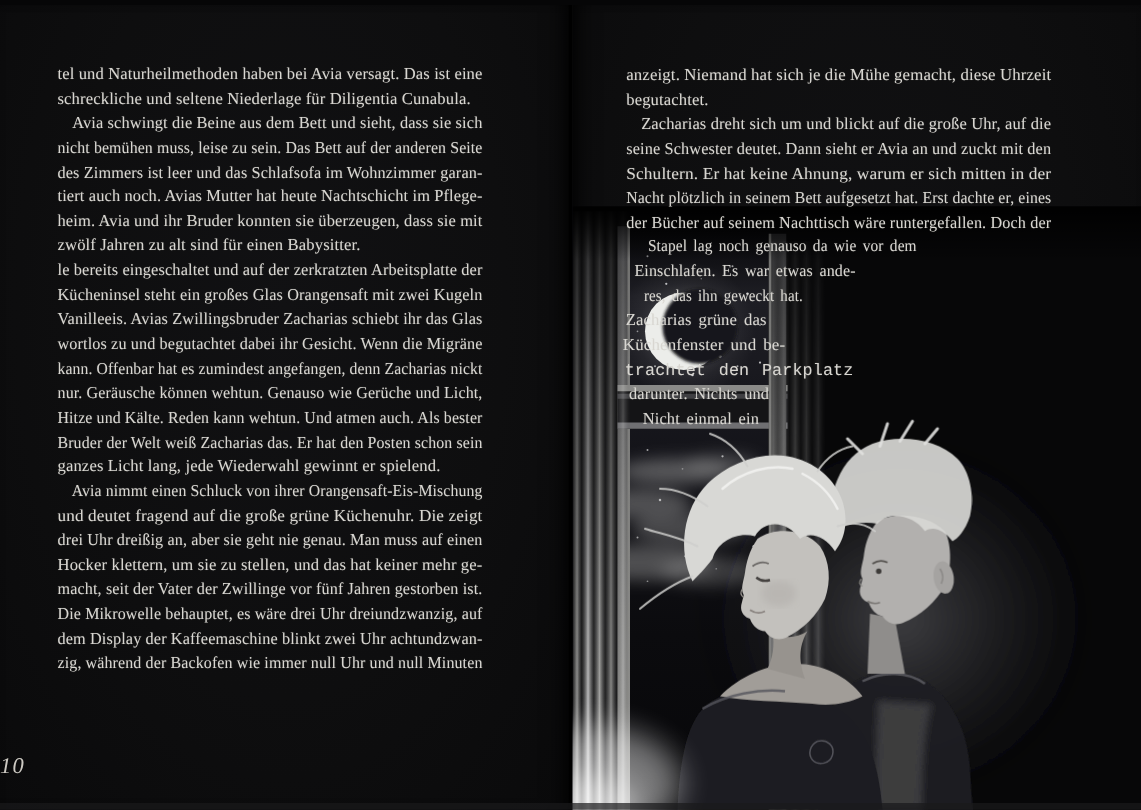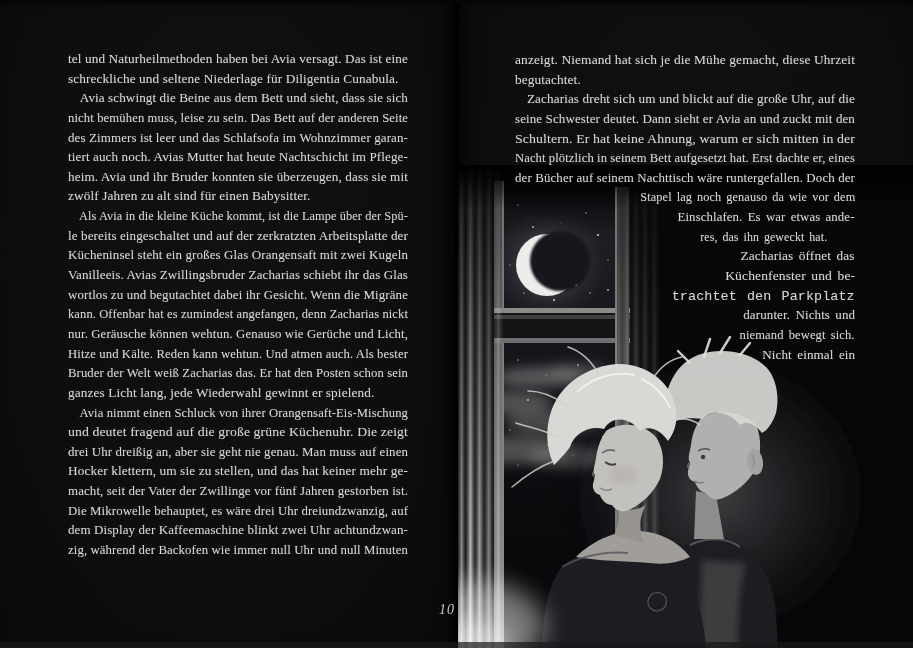--- a/index.html
+++ b/index.html
@@ -16,49 +16,48 @@
   #page-right{left:458px;box-shadow:inset 16px 0 20px -14px #000, inset 0 6px 10px -8px #000;overflow:hidden;}
   .edge-strip{position:absolute;left:0;width:913px;z-index:6;}
   #edge-top{top:0;height:4px;background:#060607;}
   #edge-bottom{top:642px;height:6px;background:#1a1a1b;opacity:.7;}
   .textcol{
     position:absolute;width:340px;color:var(--text,#d8d6d1);
     font-size:13.3px;letter-spacing:.1px;
     text-shadow:0 0 1px rgba(235,232,224,.28);
     z-index:2;
   }
-  #left-text{left:68px;top:49px;}
-  #right-text{left:57px;top:50px;}
+  #left-text{left:46px;top:49px;}
+  #right-text{left:43px;top:50px;}
   .tl{height:19.65px;line-height:19.65px;white-space:nowrap;}
   .tlc{display:inline-block;white-space:nowrap;transform-origin:left center;}
-  .tl.wrap{text-align:right;}
+  .tl.wrap{}
   .tl.wrap .tlc{transform-origin:right center;word-spacing:2px;}
   #page-num{
-    position:absolute;left:0;top:602px;width:455px;text-align:right;
-    font-style:italic;font-size:14px;letter-spacing:1px;color:#ccc9c2;z-index:2;
+    position:absolute;left:0;top:602px;width:455px;text-align:left;
+    font-style:italic;font-size:18px;letter-spacing:1px;color:#ccc9c2;z-index:2;
   }
   #illus{position:absolute;left:0;top:165px;width:455px;height:483px;z-index:1;}
 </style>
 </head>
 <body>
 
 <div class="edge-strip" id="edge-top"></div>
 <div class="edge-strip" id="edge-bottom"></div>
 
 <div class="page" id="page-left">
   <div class="textcol" id="left-text">
       <div class="tl"><span class="tlc" style="transform: scaleX(0.9964);">tel und Naturheilmethoden haben bei Avia versagt. Das ist eine</span></div>
       <div class="tl"><span class="tlc">schreckliche und seltene Niederlage für Diligentia Cunabula.</span></div>
       <div class="tl"><span class="tlc" style="padding-left: 12px; transform: scaleX(0.9853);">Avia schwingt die Beine aus dem Bett und sieht, dass sie sich</span></div>
       <div class="tl"><span class="tlc" style="transform: scaleX(0.9546);">nicht bemühen muss, leise zu sein. Das Bett auf der anderen Seite</span></div>
       <div class="tl"><span class="tlc" style="transform: scaleX(0.9778);">des Zimmers ist leer und das Schlafsofa im Wohnzimmer garan-</span></div>
       <div class="tl"><span class="tlc" style="transform: scaleX(0.9876);">tiert auch noch. Avias Mutter hat heute Nachtschicht im Pflege-</span></div>
       <div class="tl"><span class="tlc" style="transform: scaleX(0.992);">heim. Avia und ihr Bruder konnten sie überzeugen, dass sie mit</span></div>
       <div class="tl"><span class="tlc">zwölf Jahren zu alt sind für einen Babysitter.</span></div>
-      <div class="tl"><span class="tlc" style="padding-left: 12px; transform: scaleX(0.9264);">Als Avia in die kleine Küche kommt, ist die Lampe über der Spü-</span></div>
       <div class="tl"><span class="tlc" style="transform: scaleX(0.984);">le bereits eingeschaltet und auf der zerkratzten Arbeitsplatte der</span></div>
       <div class="tl"><span class="tlc" style="transform: scaleX(0.979);">Kücheninsel steht ein großes Glas Orangensaft mit zwei Kugeln</span></div>
       <div class="tl"><span class="tlc" style="transform: scaleX(0.9809);">Vanilleeis. Avias Zwillingsbruder Zacharias schiebt ihr das Glas</span></div>
       <div class="tl"><span class="tlc" style="transform: scaleX(0.9741);">wortlos zu und begutachtet dabei ihr Gesicht. Wenn die Migräne</span></div>
       <div class="tl"><span class="tlc" style="transform: scaleX(0.9428);">kann. Offenbar hat es zumindest angefangen, denn Zacharias nickt</span></div>
       <div class="tl"><span class="tlc" style="transform: scaleX(0.9639);">nur. Geräusche können wehtun. Genauso wie Gerüche und Licht,</span></div>
       <div class="tl"><span class="tlc" style="transform: scaleX(0.9553);">Hitze und Kälte. Reden kann wehtun. Und atmen auch. Als bester</span></div>
       <div class="tl"><span class="tlc" style="transform: scaleX(0.9554);">Bruder der Welt weiß Zacharias das. Er hat den Posten schon sein</span></div>
       <div class="tl"><span class="tlc">ganzes Licht lang, jede Wiederwahl gewinnt er spielend.</span></div>
       <div class="tl"><span class="tlc" style="padding-left: 12px; transform: scaleX(0.9494);">Avia nimmt einen Schluck von ihrer Orangensaft-Eis-Mischung</span></div>
@@ -291,20 +290,19 @@
       <div class="tl"><span class="tlc" style="transform: scaleX(1.0105);">anzeigt. Niemand hat sich je die Mühe gemacht, diese Uhrzeit</span></div>
       <div class="tl"><span class="tlc">begutachtet.</span></div>
       <div class="tl"><span class="tlc" style="padding-left: 12px; transform: scaleX(0.9927);">Zacharias dreht sich um und blickt auf die große Uhr, auf die</span></div>
       <div class="tl"><span class="tlc" style="transform: scaleX(0.9791);">seine Schwester deutet. Dann sieht er Avia an und zuckt mit den</span></div>
       <div class="tl"><span class="tlc" style="transform: scaleX(1.0416);">Schultern. Er hat keine Ahnung, warum er sich mitten in der</span></div>
       <div class="tl"><span class="tlc" style="transform: scaleX(0.9484);">Nacht plötzlich in seinem Bett aufgesetzt hat. Erst dachte er, eines</span></div>
       <div class="tl"><span class="tlc" style="transform: scaleX(0.9743);">der Bücher auf seinem Nachttisch wäre runtergefallen. Doch der</span></div>
       <div class="tl wrap"><span class="tlc" style="margin-right: 0px; transform: scaleX(0.9254);">Stapel lag noch genauso da wie vor dem</span></div>
       <div class="tl wrap"><span class="tlc" style="margin-right: 0px; transform: scaleX(0.9644);">Einschlafen. Es war etwas ande-</span></div>
       <div class="tl wrap"><span class="tlc" style="margin-right: 28px; transform: scaleX(0.8993);">res, das ihn geweckt hat.</span></div>
-      <div class="tl wrap"><span class="tlc" style="margin-right: 0px; transform: scaleX(1.0039);">Zacharias öffnet das</span></div>
+      <div class="tl wrap"><span class="tlc" style="margin-right: 0px; transform: scaleX(1.0039);">Zacharias grüne das</span></div>
       <div class="tl wrap"><span class="tlc" style="margin-right: 0px; transform: scaleX(1.022);">Küchenfenster und be-</span></div>
       <div class="tl wrap"><span class="tlc" style="margin-right: 0px; transform: scaleX(1.007); font-family: Liberation Mono, monospace;">trachtet den Parkplatz</span></div>
       <div class="tl wrap"><span class="tlc" style="margin-right: 0px; transform: scaleX(0.9807);">darunter. Nichts und</span></div>
-      <div class="tl wrap"><span class="tlc" style="margin-right: 0px; transform: scaleX(0.9459);">niemand bewegt sich.</span></div>
       <div class="tl wrap"><span class="tlc" style="margin-right: 0px; transform: scaleX(0.9871); margin-left: 12px;">Nicht einmal ein</span></div>
     </div>
 </div>
 
 </body></html>

